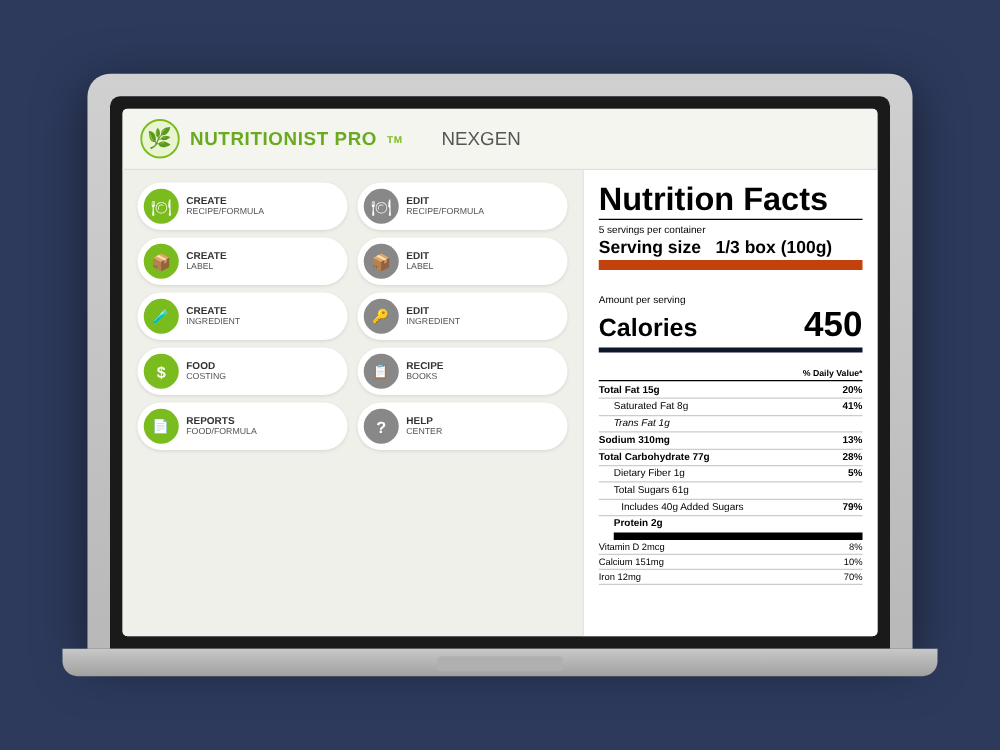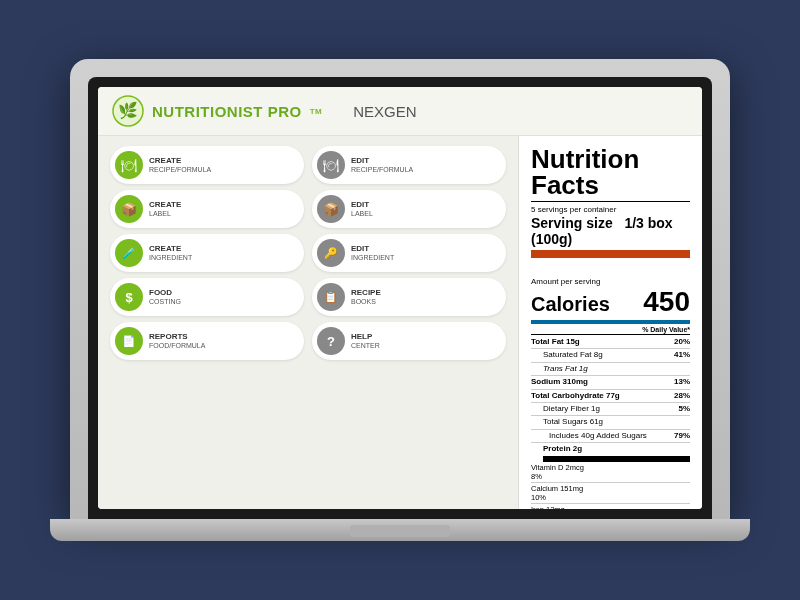--- a/index.html
+++ b/index.html
@@ -160,21 +160,21 @@
 
     .btn-text .btn-label {
       font-size: 8px;
       font-weight: bold;
       color: #333;
       display: block;
     }
 
     
     .app-right {
-      width: 184px;
+      width: 236px;
       background: white;
       border-left: 1px solid #ddd;
       padding: 10px 12px;
       font-family: Arial, sans-serif;
     }
 
     .nf-title {
       font-size: 26px;
       font-weight: 900;
       line-height: 1;
@@ -202,23 +202,23 @@
     .nf-amount-label {
       font-size: 8px;
       color: #000;
       margin-bottom: 0;
     }
 
     .nf-calories-row {
       display: flex;
       justify-content: space-between;
       align-items: baseline;
-      border-bottom: 4px solid #0369a1;
+      border-bottom: 4px solid #0f172a;
       padding-bottom: 2px;
-      margin-bottom: 2px;
+      margin-bottom: 14px;
     }
 
     .nf-calories-label {
       font-size: 20px;
       font-weight: 900;
       color: #000;
     }
 
     .nf-calories-value {
       font-size: 28px;
@@ -255,21 +255,20 @@
     .nf-nutrient { flex: 1; }
     .nf-dv { font-weight: bold; }
 
     .nf-vitamin-row {
       display: flex;
       justify-content: space-between;
       font-size: 7.5px;
       color: #000;
       border-bottom: 0.5px solid #ccc;
       padding: 1px 0;
-      flex-direction: column;
     }
   </style>
 </head>
 <body>
 
 <div style="display:flex; flex-direction:column; align-items:center;">
   <div class="laptop-outer">
     <div class="laptop-screen-bezel">
       <div class="laptop-screen">
         <div class="screen-content">

